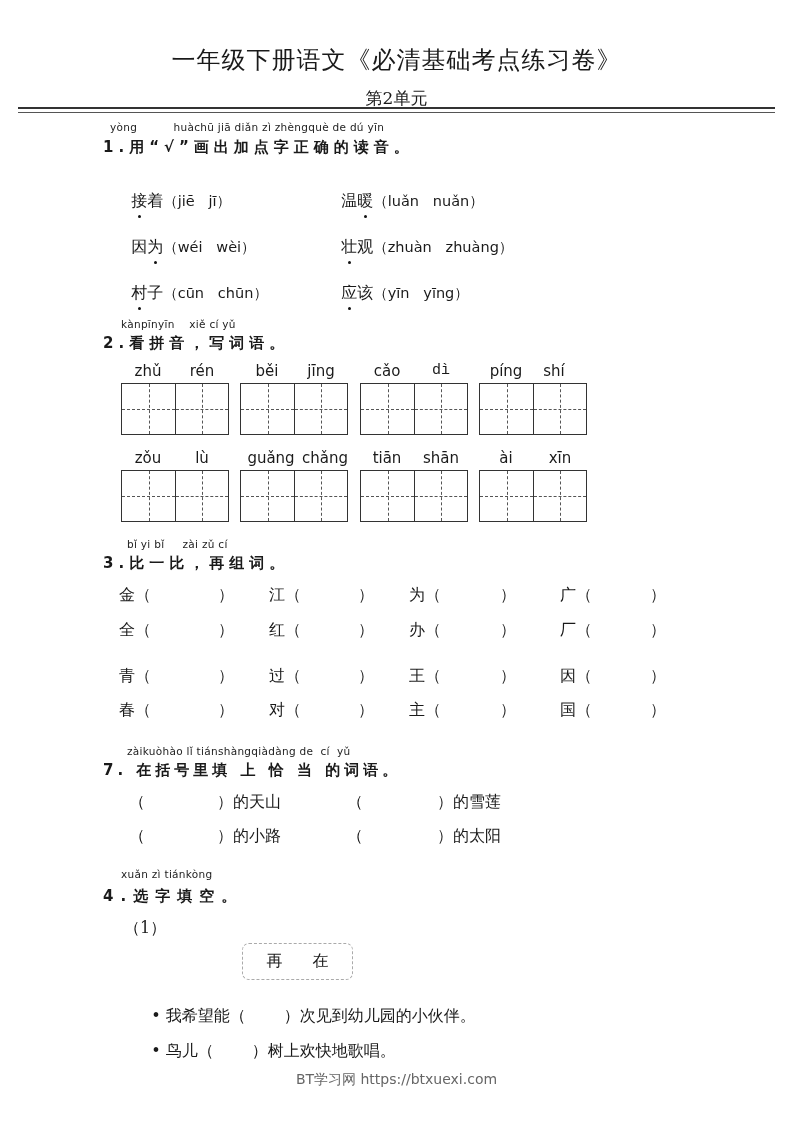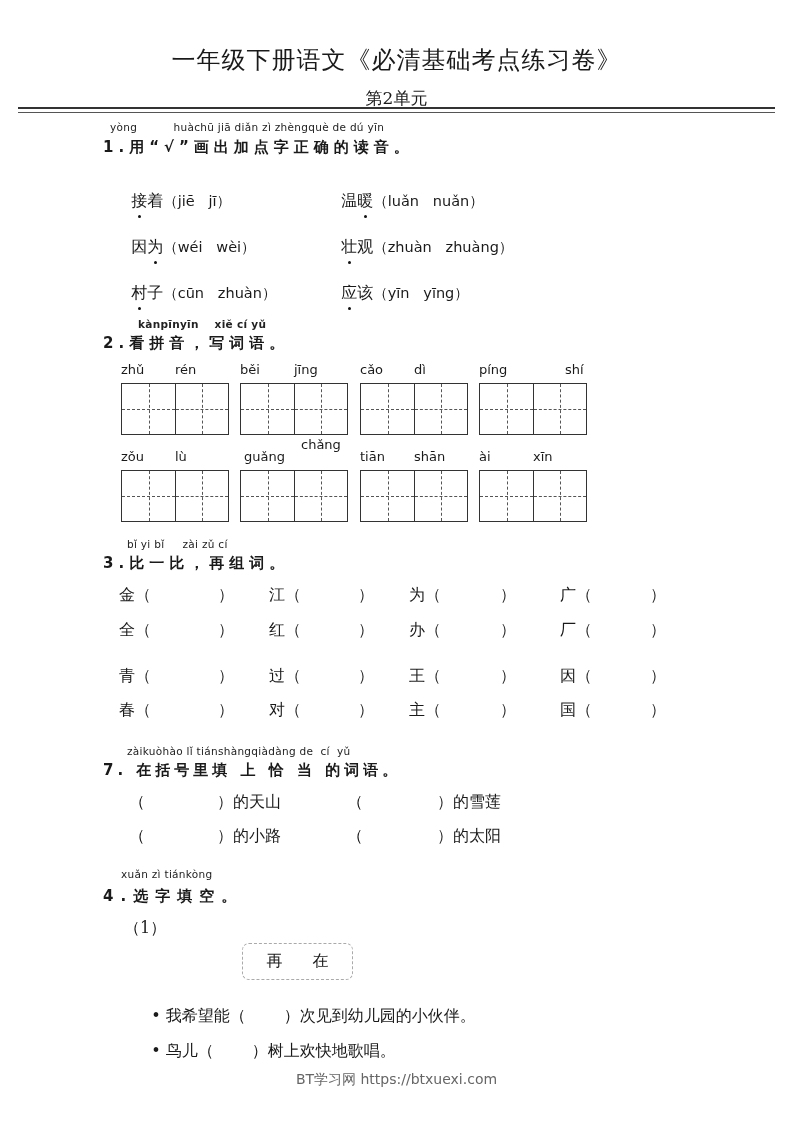--- a/index.html
+++ b/index.html
@@ -12,21 +12,21 @@
   .rule2 { left:18px; width:757px; top:112px; height:0; border-top:1px solid #555; }
 
   .q-py { font-family:"DejaVu Sans","Liberation Sans",sans-serif; font-size:10.5px; letter-spacing:0.3px; color:#222; white-space:pre; }
   .q-title { font-family:"DejaVu Sans","Liberation Sans",sans-serif; font-size:15px; font-weight:bold; letter-spacing:5px; white-space:pre; }
 
   .item { font-size:16px; white-space:pre; }
   .item .py { font-family:"DejaVu Sans","Liberation Sans",sans-serif; font-size:14.5px; }
   .dot { position:relative; display:inline-block; }
   .dot::after { content:""; position:absolute; left:50%; bottom:-6px; width:3px; height:3px; margin-left:-1.5px; border-radius:50%; background:#111; }
 
-  .pyhead { font-family:"DejaVu Sans","Liberation Sans",sans-serif; font-size:13px; width:54px; }
+  .pyhead { font-family:"DejaVu Sans","Liberation Sans",sans-serif; font-size:15px; text-align:center; width:54px; }
   .grid { display:flex; border:1px solid #333; height:50px; }
   .cell { width:53px; height:50px; position:relative; box-sizing:border-box; }
   .cell + .cell { border-left:1px solid #333; }
   .cell::before { content:""; position:absolute; left:0; right:0; top:50%; border-top:1px dashed #555; }
   .cell::after { content:""; position:absolute; top:0; bottom:0; left:50%; border-left:1px dashed #555; }
 
   .cmp { font-size:16px; white-space:pre; }
   .paren { color:#333; }
 
   .fill { font-size:16px; white-space:pre; }
@@ -52,37 +52,37 @@
 <div class="abs item" style="left:331px; top:172px;">
   <span>温</span><span class="dot">暖</span><span class="py">（luǎn   nuǎn）</span>
 </div>
 <div class="abs item" style="left:121px; top:218px;">
   <span>因</span><span class="dot">为</span><span class="py">（wéi   wèi）</span>
 </div>
 <div class="abs item" style="left:331px; top:218px;">
   <span class="dot">壮</span><span>观</span><span class="py">（zhuàn   zhuàng）</span>
 </div>
 <div class="abs item" style="left:121px; top:264px;">
-  <span class="dot">村</span><span>子</span><span class="py">（cūn   zhuàn）</span>
+  <span class="dot">村</span><span>子</span><span class="py">（cūn   chūn）</span>
 </div>
 <div class="abs item" style="left:331px; top:264px;">
   <span class="dot">应</span><span>该</span><span class="py">（yīn   yīng）</span>
 </div>
 
-<div class="abs q-py" style="left:138px; top:318px;font-weight:bold;">kànpīnyīn    xiě cí yǔ</div>
+<div class="abs q-py" style="left:121px; top:318px;">kànpīnyīn    xiě cí yǔ</div>
 <div class="abs q-title" style="left:103px; top:334px;">2.看拼音，写词语。</div>
 
 <div class="abs pyhead" style="left:121px; top:362px;">zhǔ</div>
 <div class="abs pyhead" style="left:175px; top:362px;">rén</div>
 <div class="abs pyhead" style="left:240px; top:362px;">běi</div>
 <div class="abs pyhead" style="left:294px; top:362px;">jīng</div>
 <div class="abs pyhead" style="left:360px; top:362px;">cǎo</div>
-<div class="abs pyhead" style="left:414px; top:362px;">dì</div>
+<div class="abs pyhead" style="left:414px; top:362px;font-family:Liberation Mono, monospace;">dì</div>
 <div class="abs pyhead" style="left:479px; top:362px;">píng</div>
-<div class="abs pyhead" style="left:565px; top:362px;">shí</div>
+<div class="abs pyhead" style="left:527px; top:362px;">shí</div>
 
 <div class="abs grid" style="left:121px; top:383px;">
     <div class="cell"></div>
     <div class="cell"></div>
   </div>
 <div class="abs grid" style="left:240px; top:383px;">
     <div class="cell"></div>
     <div class="cell"></div>
   </div>
 <div class="abs grid" style="left:360px; top:383px;">
@@ -90,21 +90,21 @@
     <div class="cell"></div>
   </div>
 <div class="abs grid" style="left:479px; top:383px;">
     <div class="cell"></div>
     <div class="cell"></div>
   </div>
 
 <div class="abs pyhead" style="left:121px; top:449px;">zǒu</div>
 <div class="abs pyhead" style="left:175px; top:449px;">lù</div>
 <div class="abs pyhead" style="left:244px; top:449px;">guǎng</div>
-<div class="abs pyhead" style="left:294px; top:437px; width:62px;margin-left:7px;">chǎng</div>
+<div class="abs pyhead" style="left:294px; top:449px; width:62px;">chǎng</div>
 <div class="abs pyhead" style="left:360px; top:449px;">tiān</div>
 <div class="abs pyhead" style="left:414px; top:449px;">shān</div>
 <div class="abs pyhead" style="left:479px; top:449px;">ài</div>
 <div class="abs pyhead" style="left:533px; top:449px;">xīn</div>
 
 <div class="abs grid" style="left:121px; top:470px;">
     <div class="cell"></div>
     <div class="cell"></div>
   </div>
 <div class="abs grid" style="left:240px; top:470px;">

